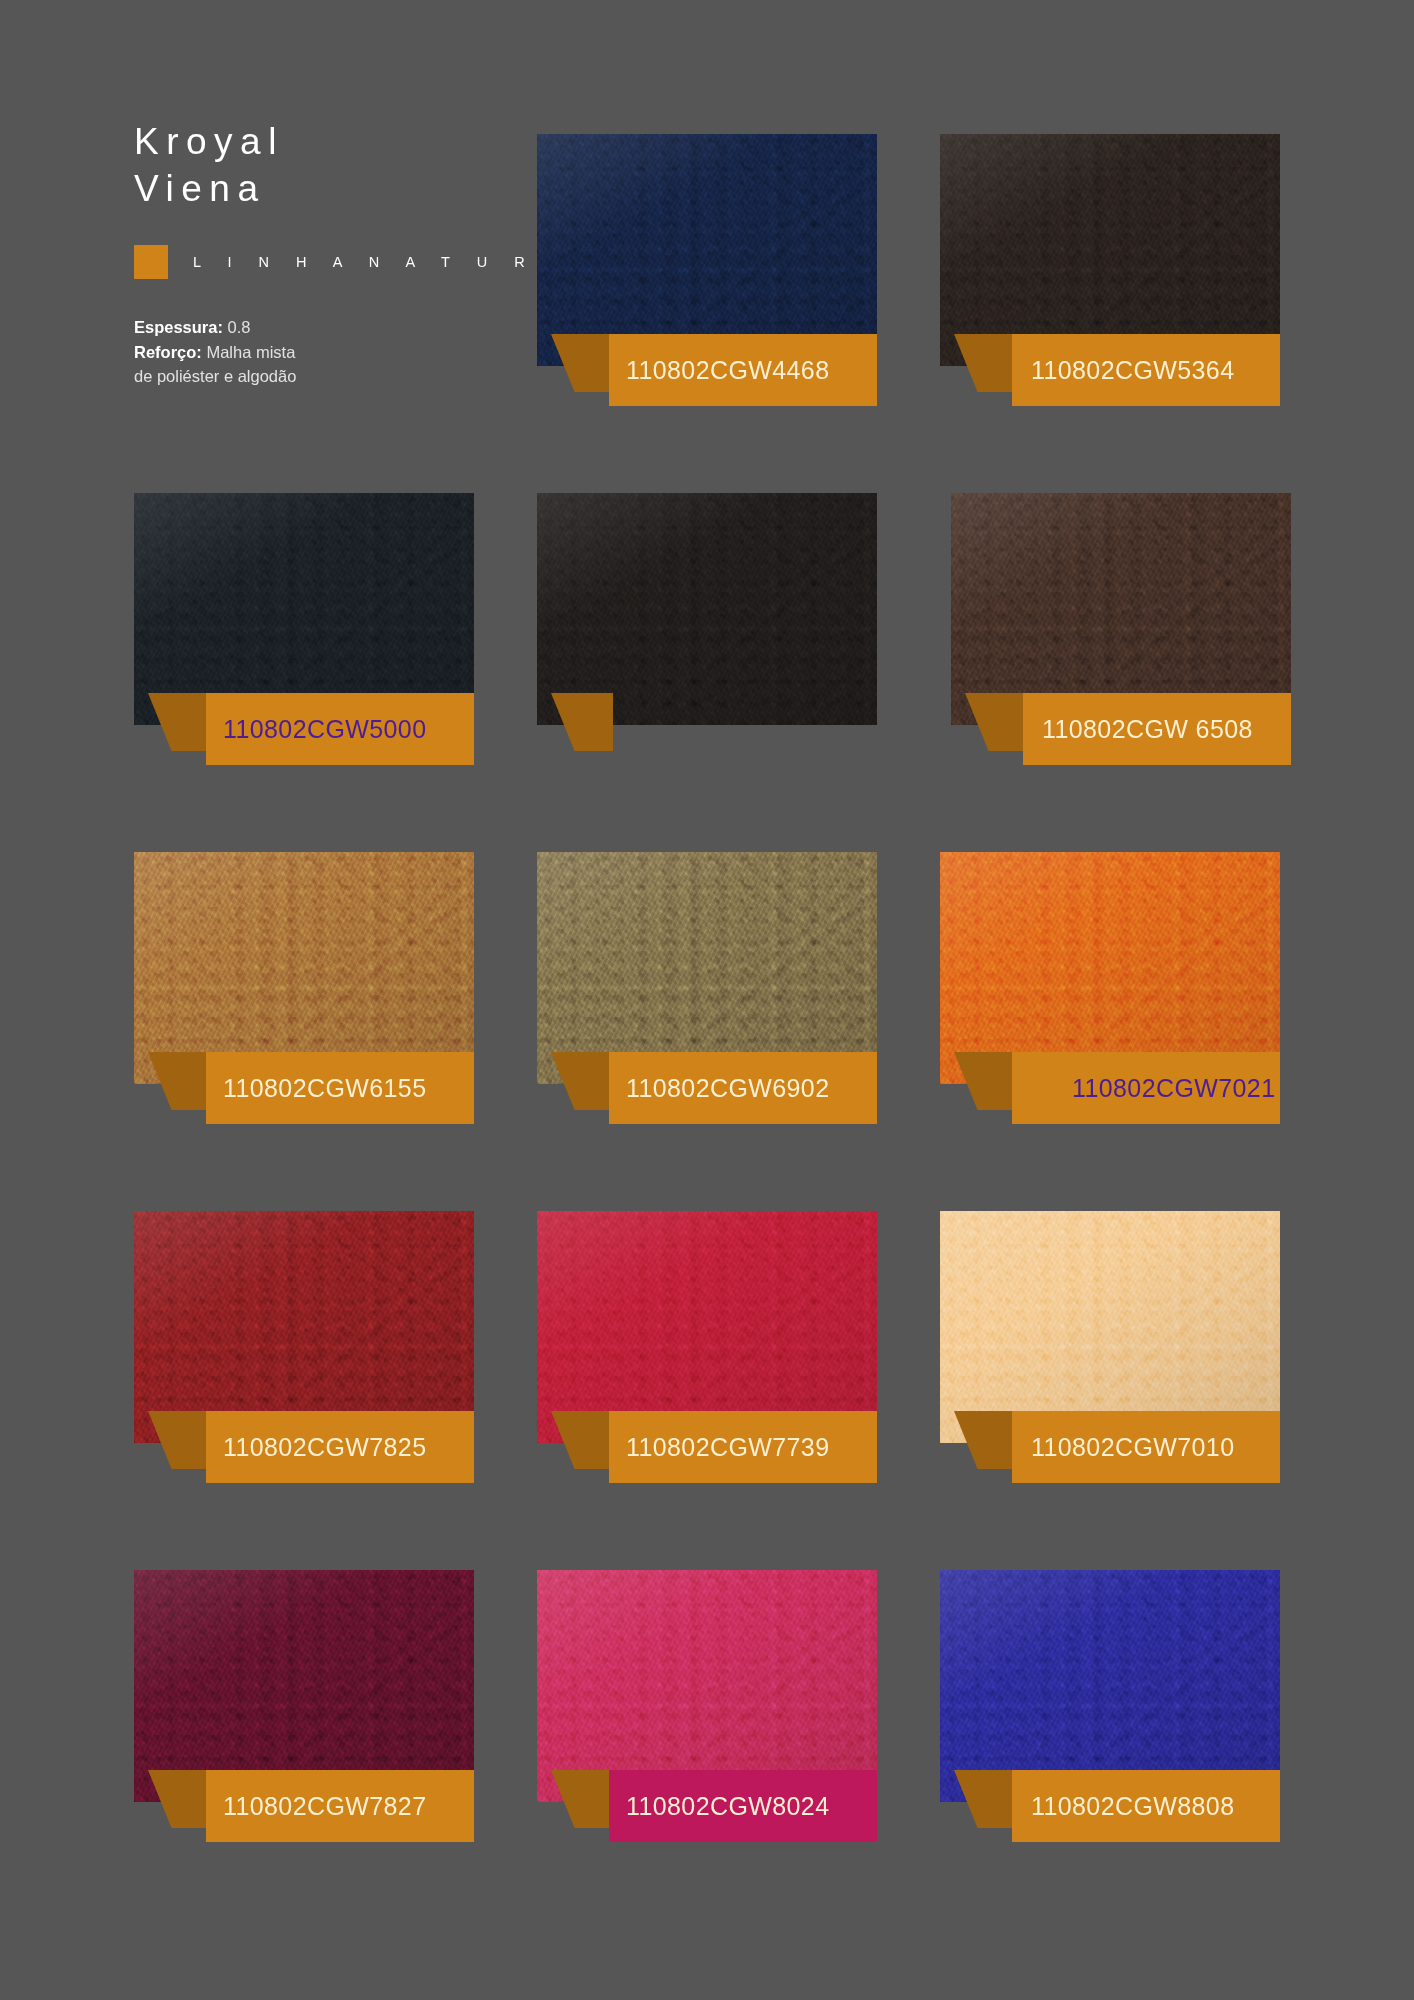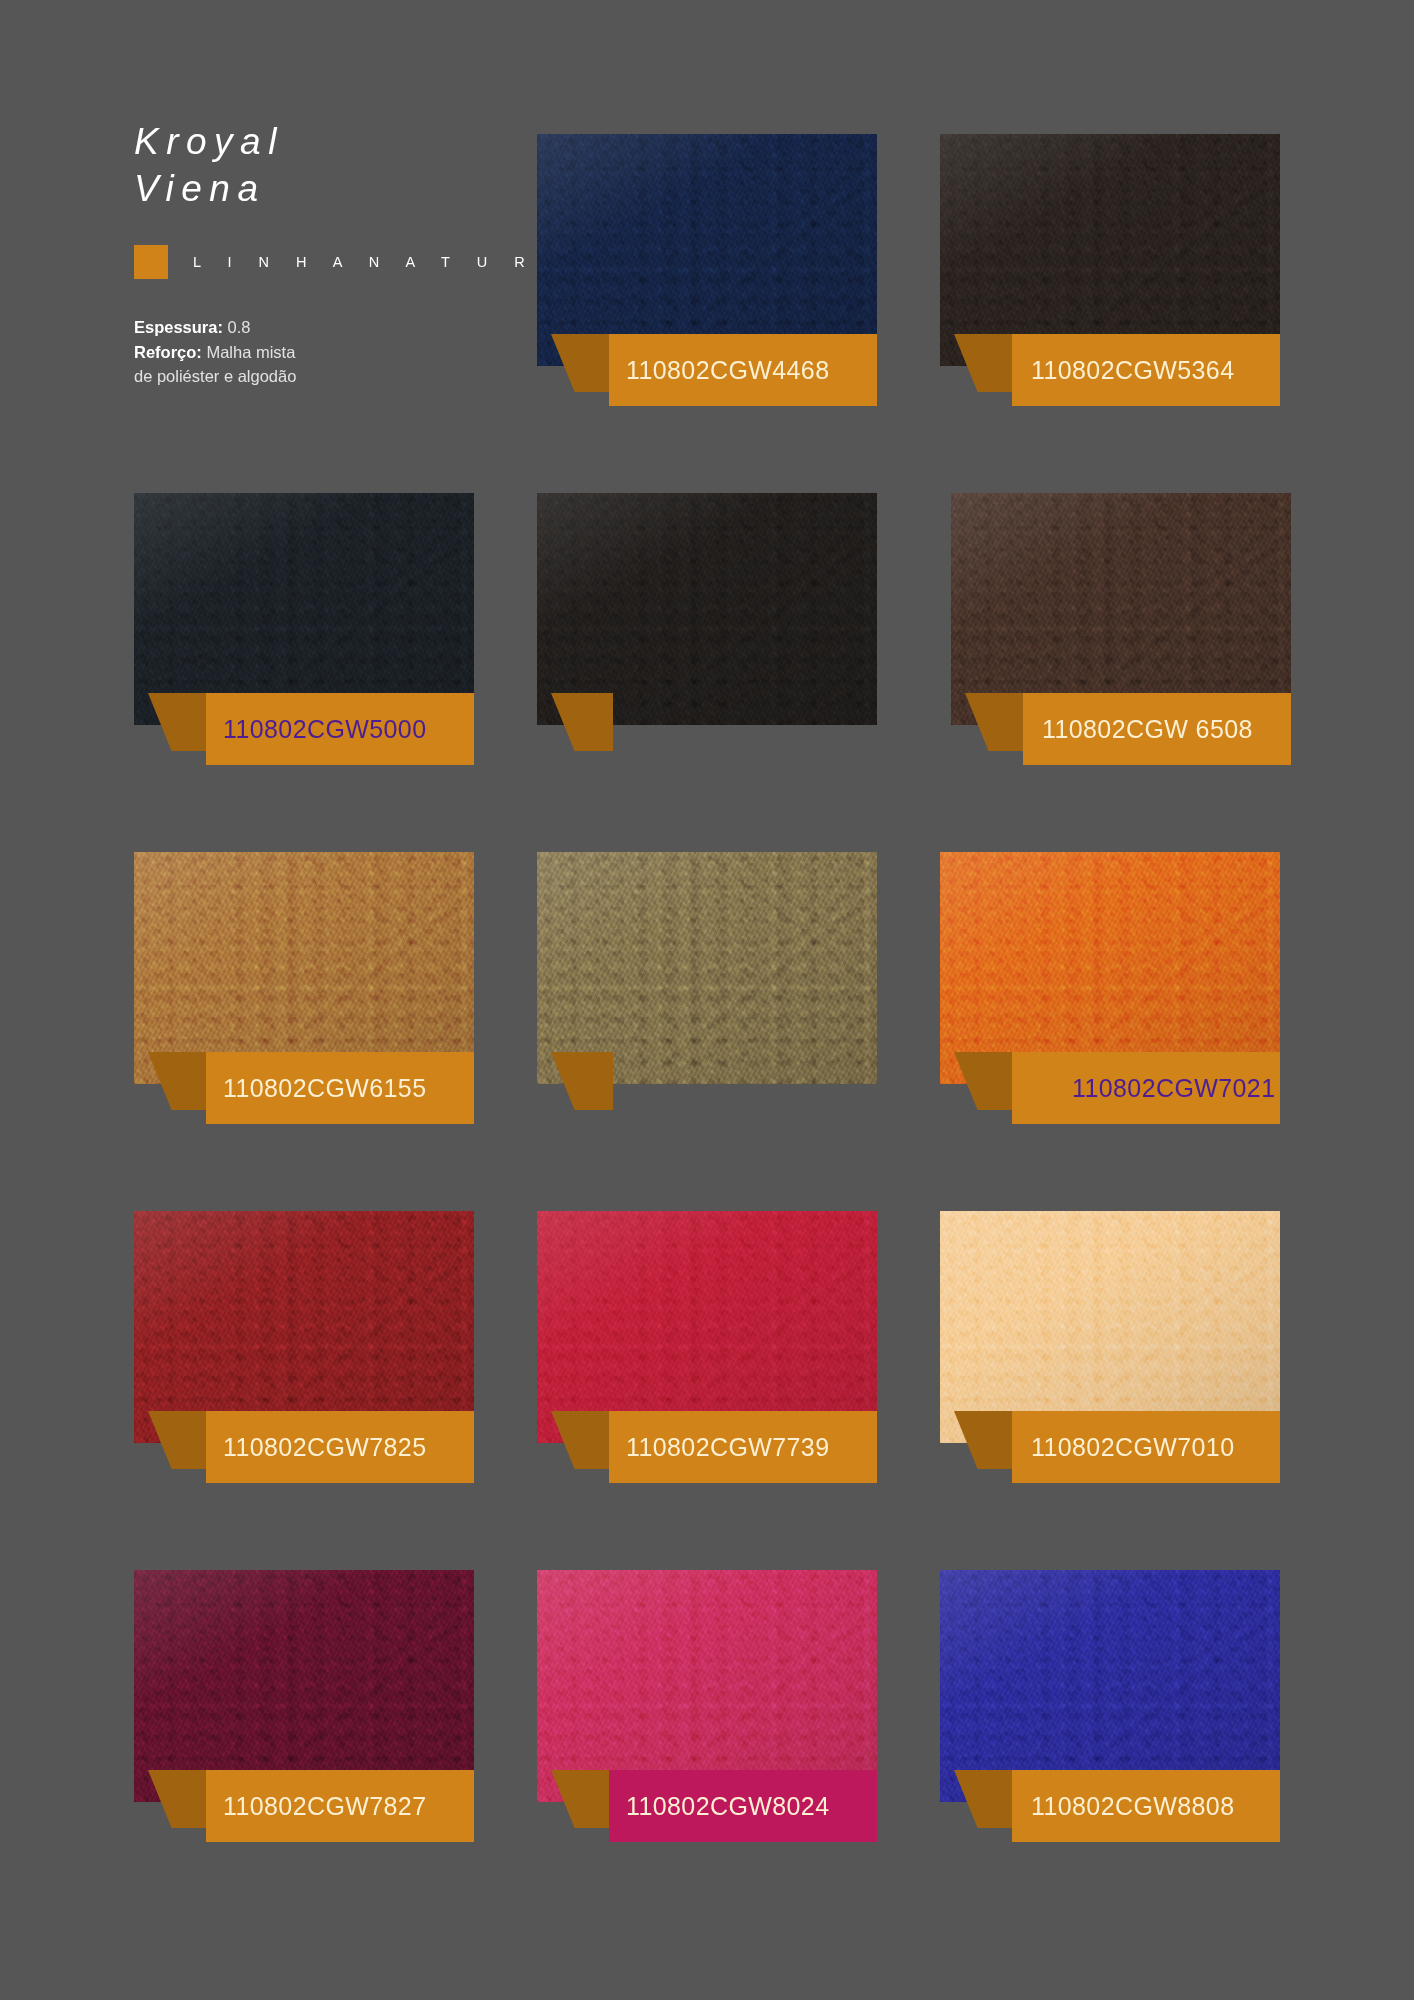--- a/index.html
+++ b/index.html
@@ -32,21 +32,20 @@
     width: 400px;
   }
 
   #brand-title {
     color: #ffffff;
     font-size: 37px;
     line-height: 47px;
     letter-spacing: 7.5px;
     font-weight: 400;
     white-space: pre-line;
-    font-style: italic;
   }
 
   #line-row {
     display: flex;
     align-items: center;
     margin-top: 33px;
   }
 
   #line-swatch {
     width: 34px;
@@ -308,20 +307,23 @@
       <div class="cell" style="left: 403px; top: 718px;">
         <div class="swatch-wrap">
           <div class="swatch" style="background-color: rgb(138, 122, 81);">
             <div class="grain"></div>
             <div class="grain2"></div>
             <div class="sheen"></div>
           </div>
         </div>
         <div class="label">
           <div class="label-fold" style="background: rgb(160, 100, 16);"></div>
+          <div class="label-body" style="background: rgb(207, 131, 24);">
+            <span class="label-text" style="color: rgb(253, 240, 210);">110802CGW6902</span>
+          </div>
         </div>
       </div>
       <div class="cell col2" style="left: 806px; top: 718px;">
         <div class="swatch-wrap">
           <div class="swatch" style="background-color: rgb(228, 112, 29);">
             <div class="grain"></div>
             <div class="grain2"></div>
             <div class="sheen"></div>
           </div>
         </div>

